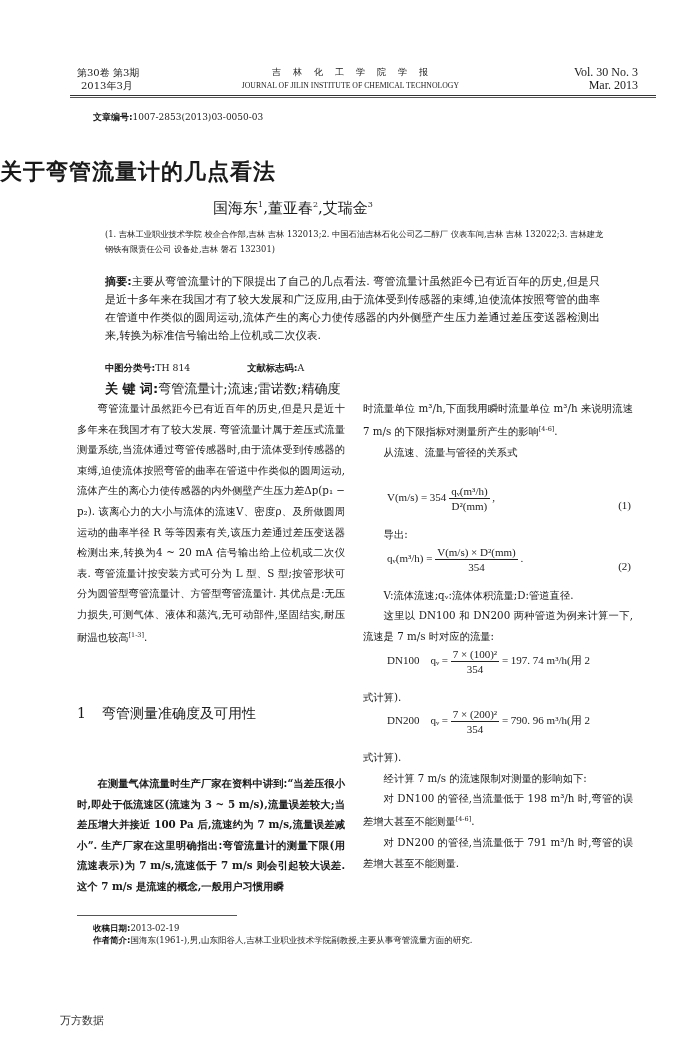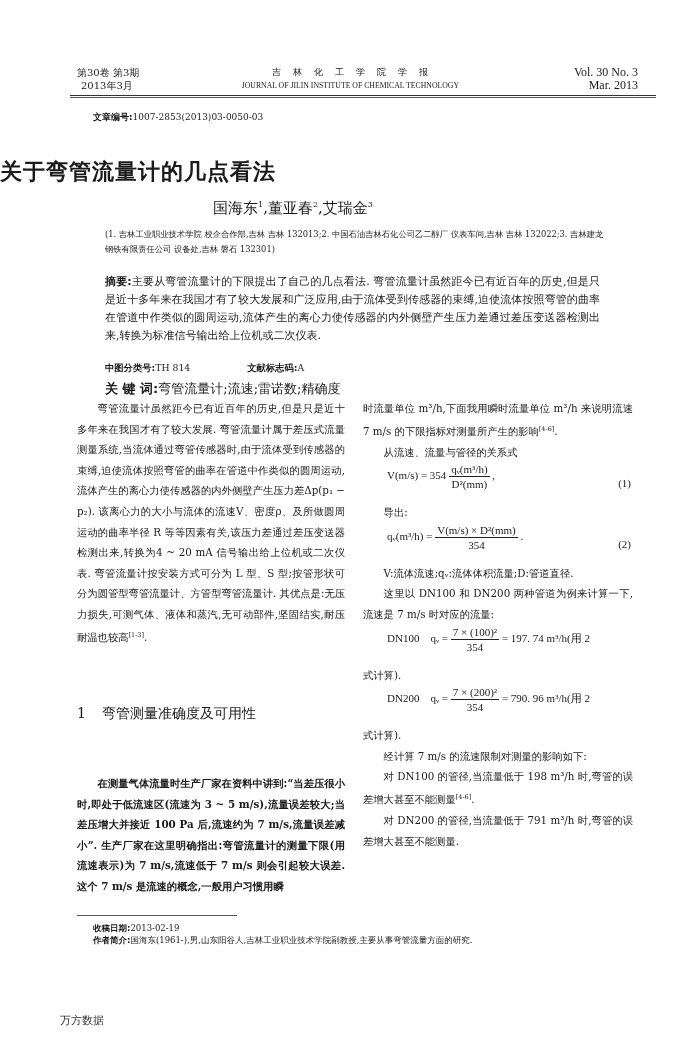--- a/index.html
+++ b/index.html
@@ -97,21 +97,21 @@
 <div class="abs section">
   <span class="num">1</span><span>弯管测量准确度及可用性</span>
 </div>
 <div class="abs col col-left2">
   <p class="p indent">在测量气体流量时生产厂家在资料中讲到:“当差压很小时,即处于低流速区(流速为 3 ~ 5 m/s),流量误差较大;当差压增大并接近 100 Pa 后,流速约为 7 m/s,流量误差减小”. 生产厂家在这里明确指出:弯管流量计的测量下限(用流速表示)为 7 m/s,流速低于 7 m/s 则会引起较大误差. 这个 7 m/s 是流速的概念,一般用户习惯用瞬</p>
 </div>
 
 <div class="abs col col-right">
   <p class="p"><span>时流量单位 m³/h,下面我用瞬时流量单位 m³/h 来说明流速 7 m/s 的下限指标对测量所产生的影响</span><sup class="ref">[4-6]</sup>.</p>
   <p class="p indent">从流速、流量与管径的关系式</p>
-  <div class="eq" style="padding-left:24px;">
+  <div class="eq" style="padding-left:24px;margin-top:22px;">
     <span>V(m/s) = 354</span>
     <span class="frac"><span class="n">qᵥ(m³/h)</span><span class="d">D²(mm)</span></span>
     <span>,</span>
     <span class="eqno">(1)</span>
   </div>
   <p class="p indent">导出:</p>
   <div class="eq" style="padding-left:24px;font-family:Liberation Serif, serif;">
     <span>qᵥ(m³/h) =</span>
     <span class="frac"><span class="n">V(m/s) × D²(mm)</span><span class="d">354</span></span>
     <span>.</span>

